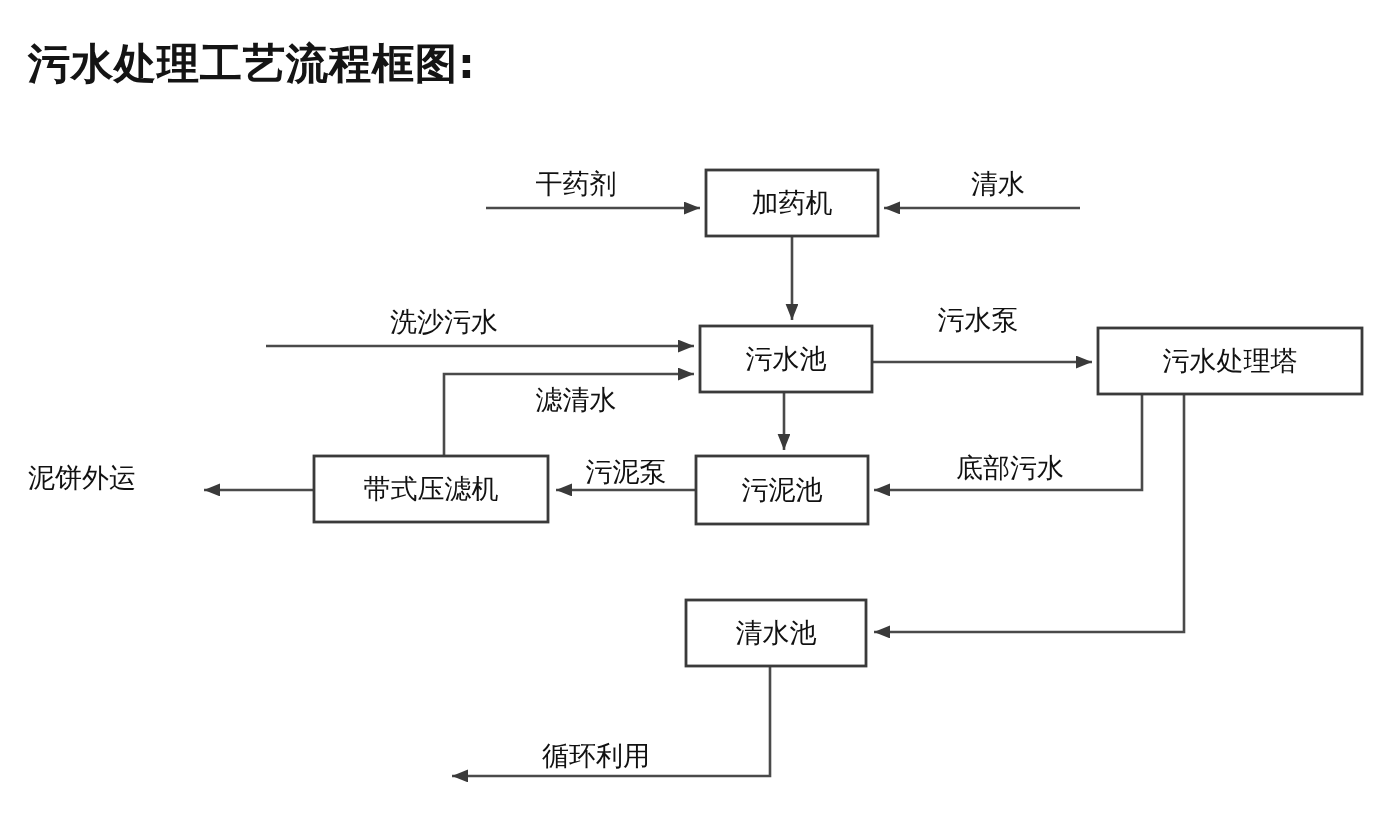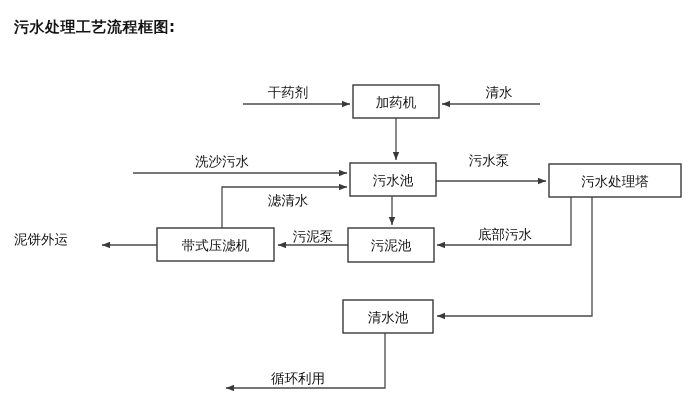--- a/index.html
+++ b/index.html
@@ -17,21 +17,21 @@
   }
   #diagram-root {
     position: relative;
     width: 700px;
     height: 420px;
   }
   .title {
     position: absolute;
     left: 14px;
     top: 18px;
-    font-size: 15px;
+    font-size: 21px;
     font-weight: bold;
     letter-spacing: 0.5px;
     color: #141414;
     white-space: nowrap;
   }
   svg.flow {
     position: absolute;
     left: 0;
     top: 0;
     width: 700px;

